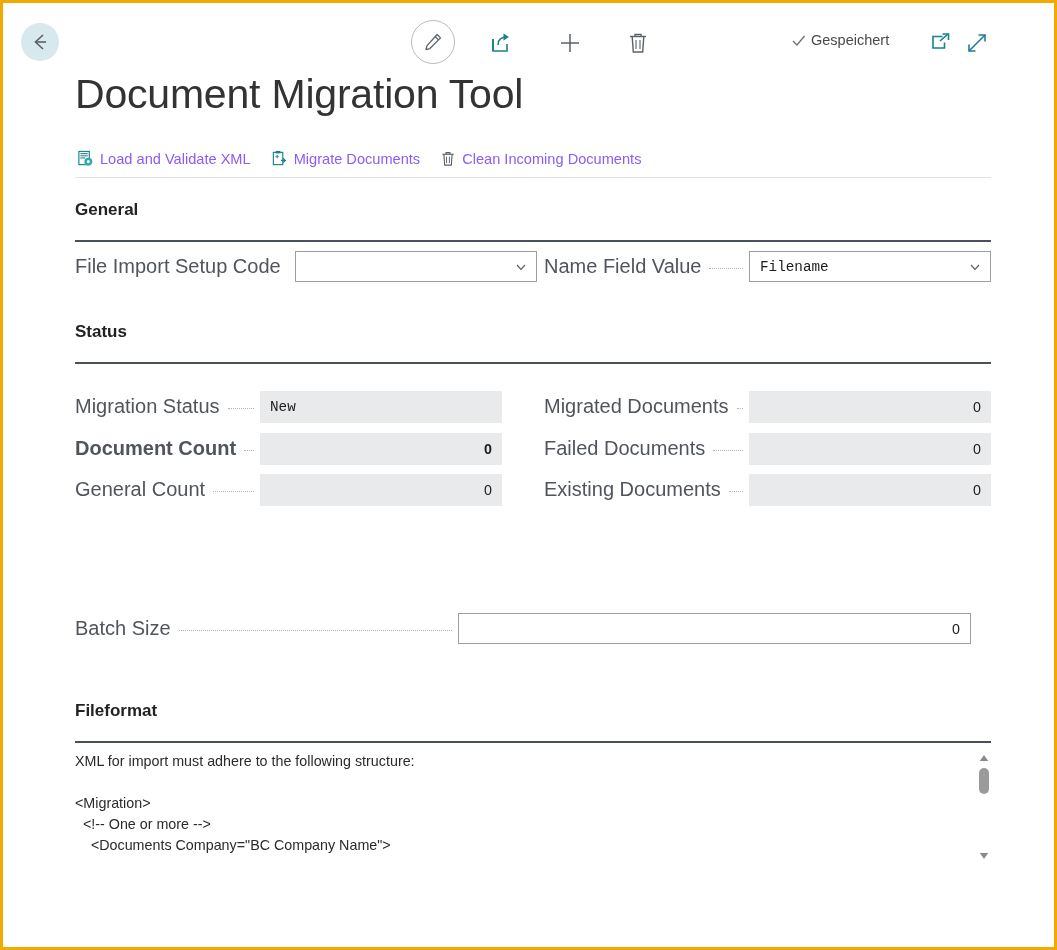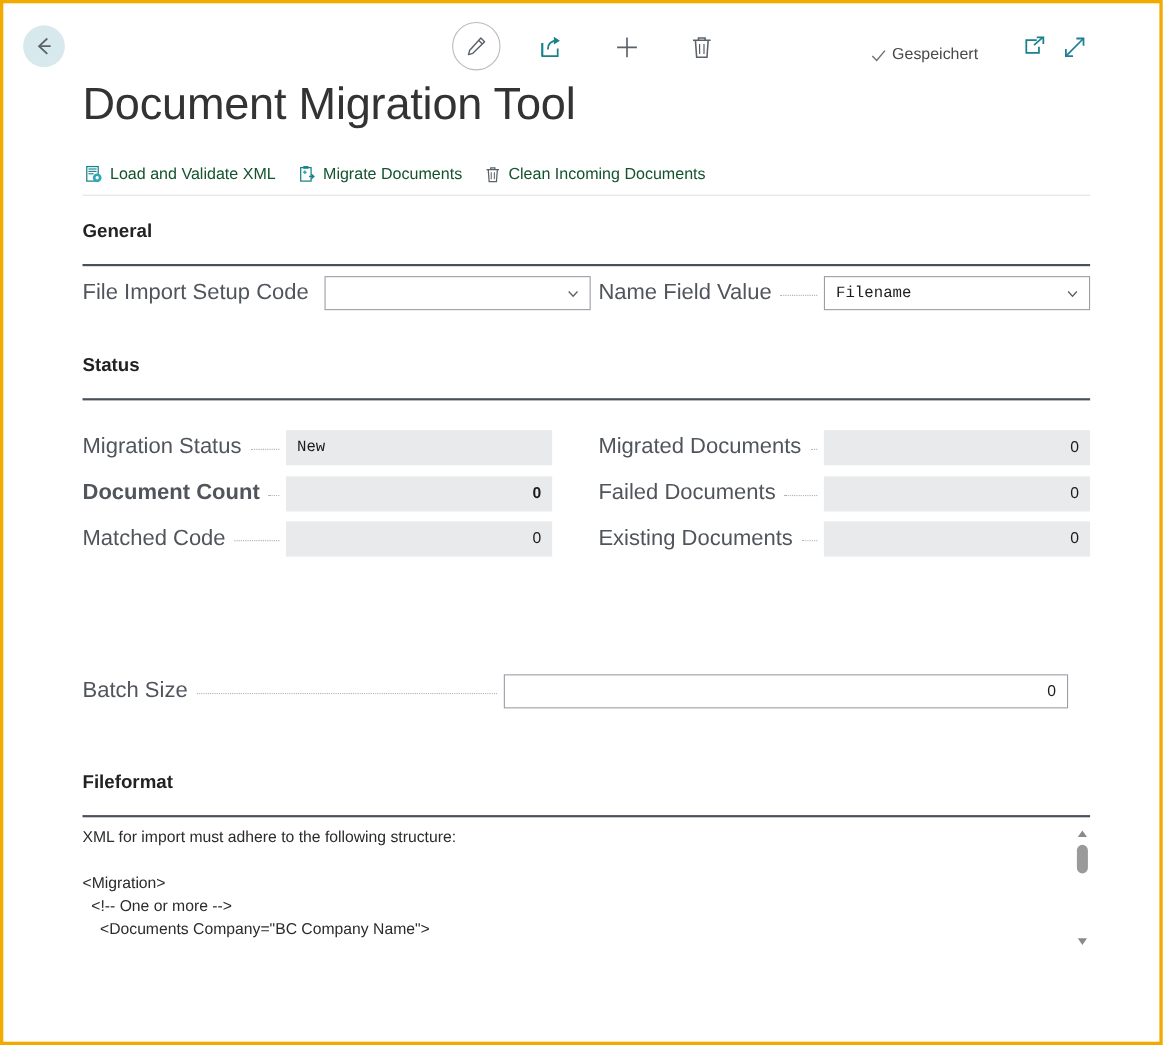--- a/index.html
+++ b/index.html
@@ -65,21 +65,21 @@
     align-items: center;
     justify-content: center;
     cursor: pointer;
   }
   #icon-share { left: 480px; }
   #icon-new   { left: 549px; }
   #icon-del   { left: 617px; }
 
   .saved-status {
     position: absolute;
-    left: 785px; top: 36px;
+    left: 785px; top: 26px;
     display: flex;
     align-items: flex-end;
     gap: 5px;
     font-size: 14.5px;
     color: #4a4a4a;
     white-space: nowrap;
   }
 
   #icon-openwin { position: absolute; left: 922px; top: 25px; width: 24px; height: 24px; cursor:pointer; }
   #icon-expand  { position: absolute; left: 959px; top: 25px; width: 24px; height: 24px; cursor:pointer; }
@@ -104,21 +104,21 @@
     border-bottom: 1px solid #e3e3e3;
     display: flex;
     align-items: center;
     gap: 16px;
   }
   .action-item {
     display: flex;
     align-items: center;
     gap: 6px;
     font-size: 14.6px;
-    color: #14532d;
+    color: #8b5cf6;
     cursor: pointer;
     white-space: nowrap;
     padding: 2px 2px;
   }
 
   
   .section-head {
     position: absolute;
     width: 916px;
     left: 72px;
@@ -383,21 +383,21 @@
 
   <div class="field" style="left:72px; top:430px; width:427px;font-weight:bold;">
     <span class="field-label">Document Count</span>
     <span class="leader"></span>
     <span class="ctl readonly" style="width:242px;">
       <span class="val-right">0</span>
     </span>
   </div>
 
   <div class="field" style="left:72px; top:471px; width:427px;">
-    <span class="field-label">Matched Code</span>
+    <span class="field-label">General Count</span>
     <span class="leader"></span>
     <span class="ctl readonly" style="width:242px;">
       <span class="val-right">0</span>
     </span>
   </div>
 
   <div class="field" style="left:541px; top:388px; width:447px;">
     <span class="field-label">Migrated Documents</span>
     <span class="leader"></span>
     <span class="ctl readonly" style="width:242px;">

